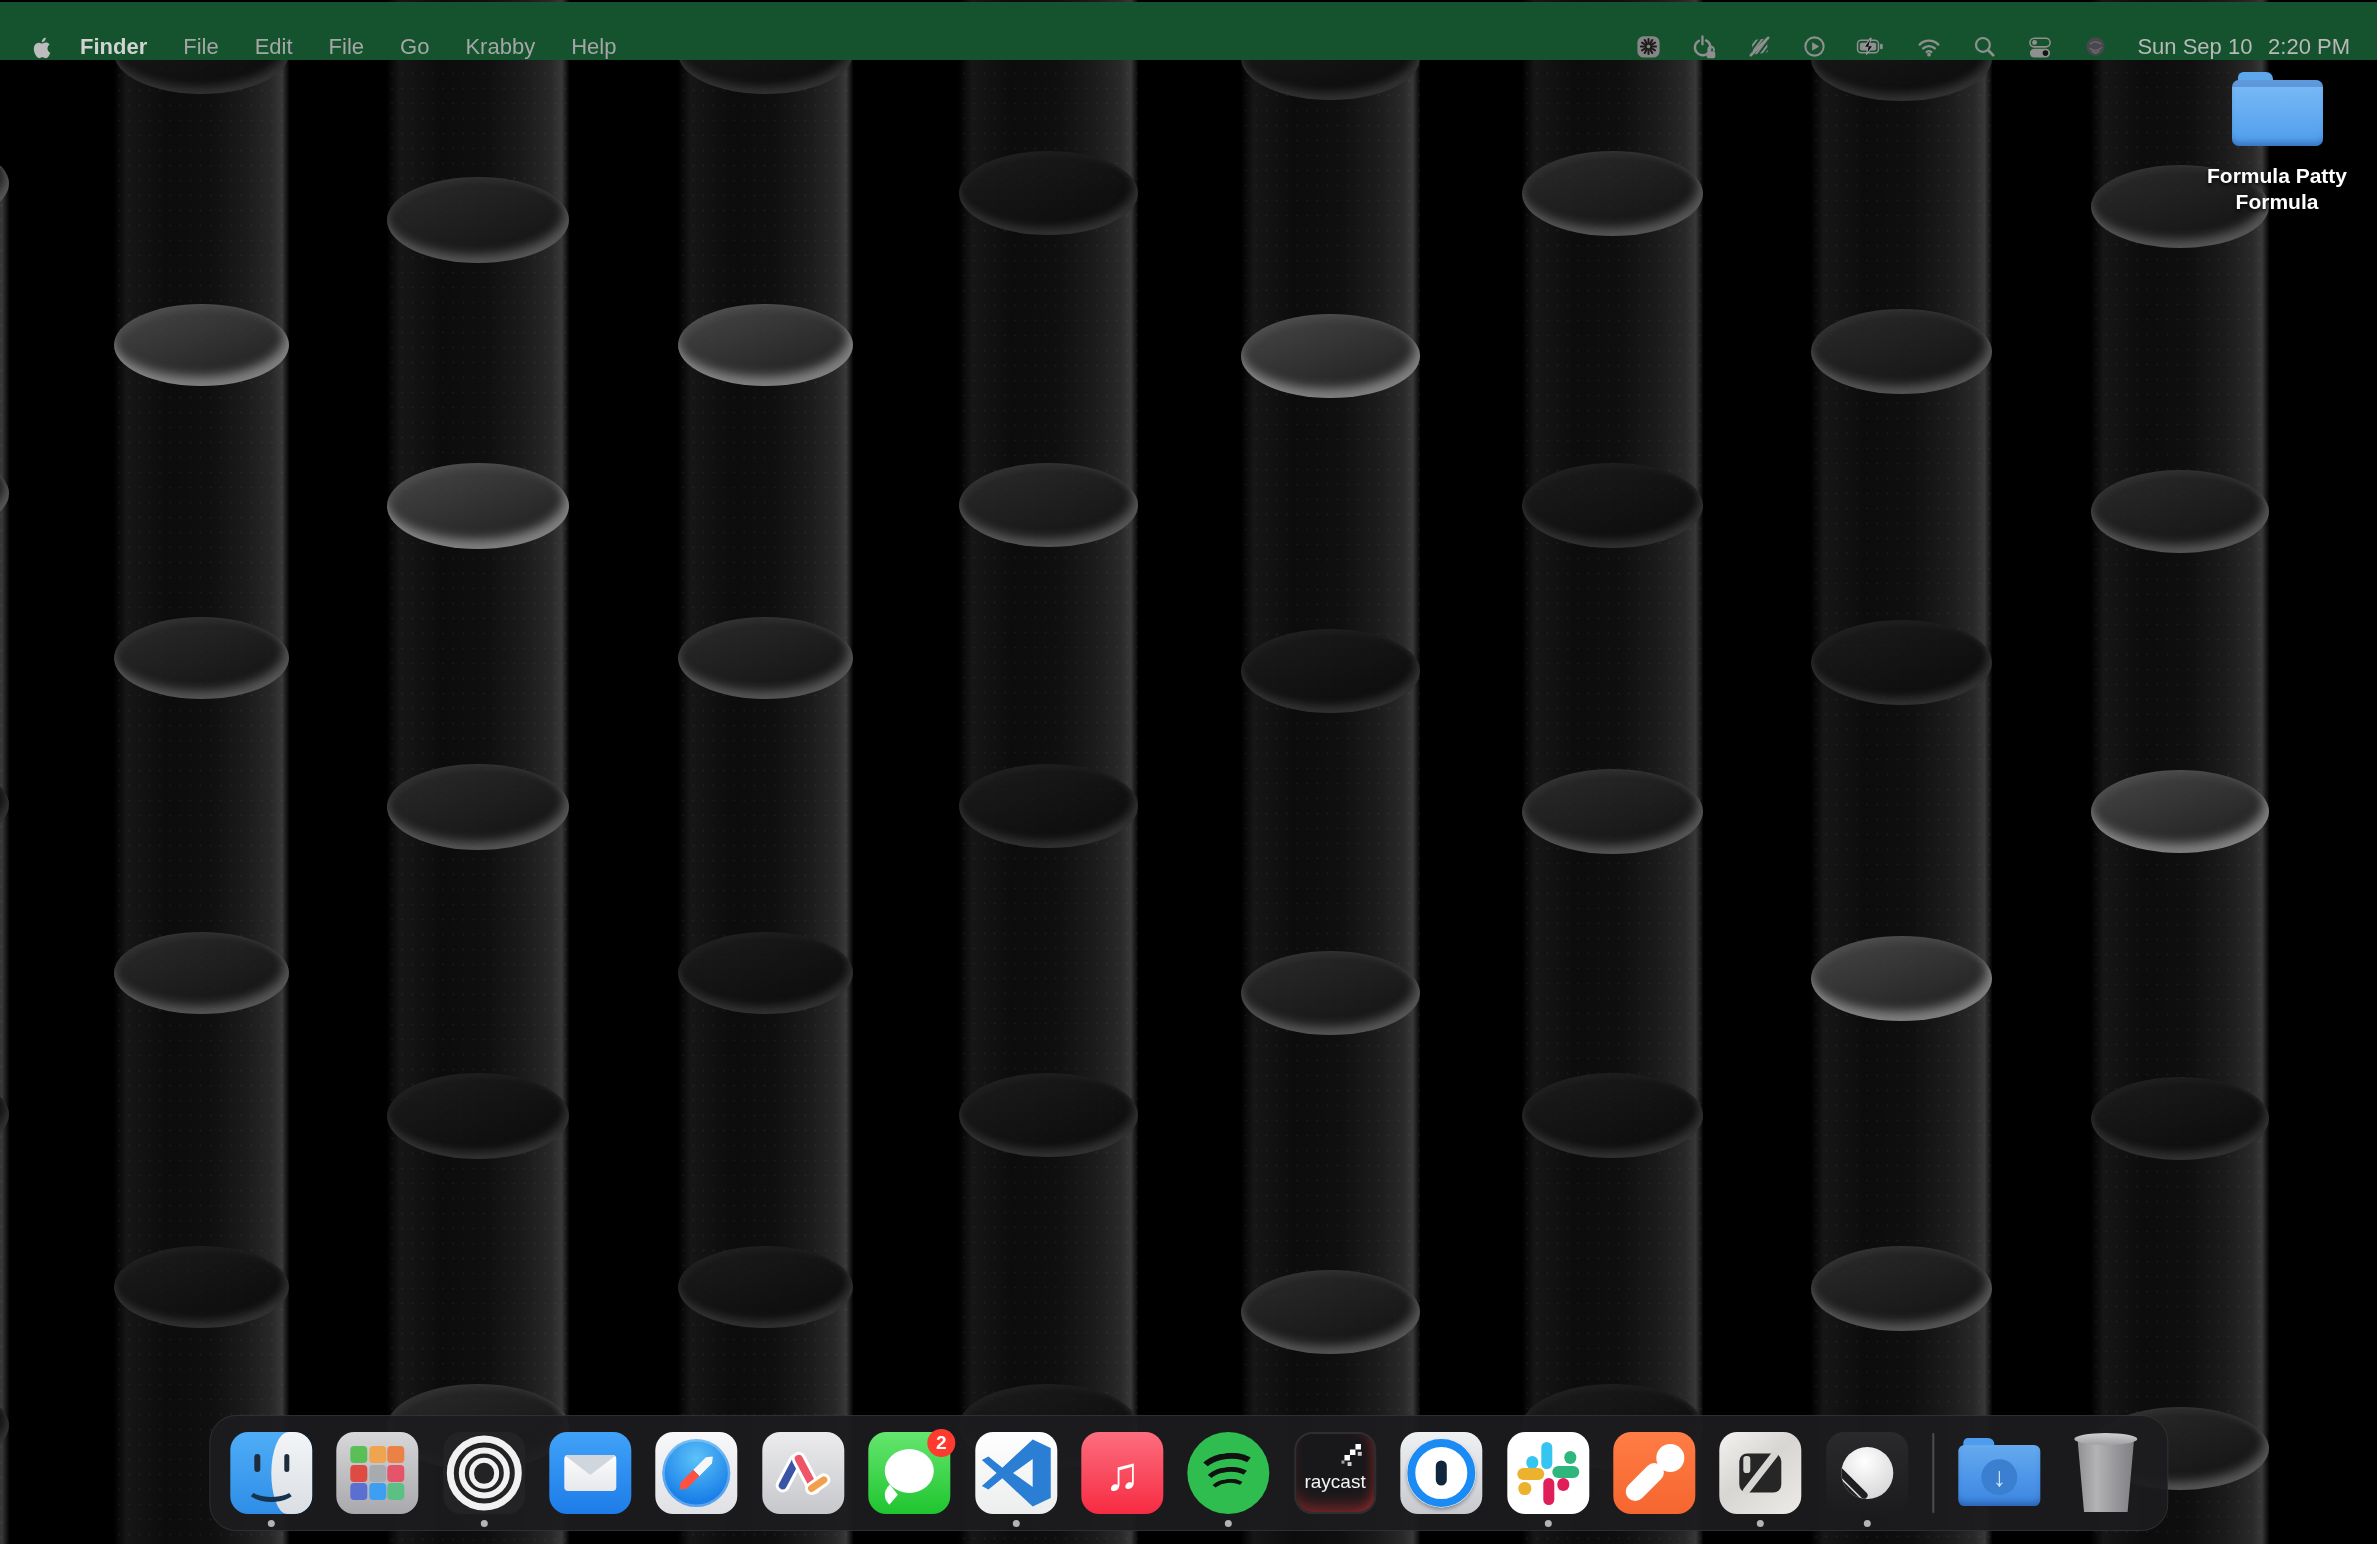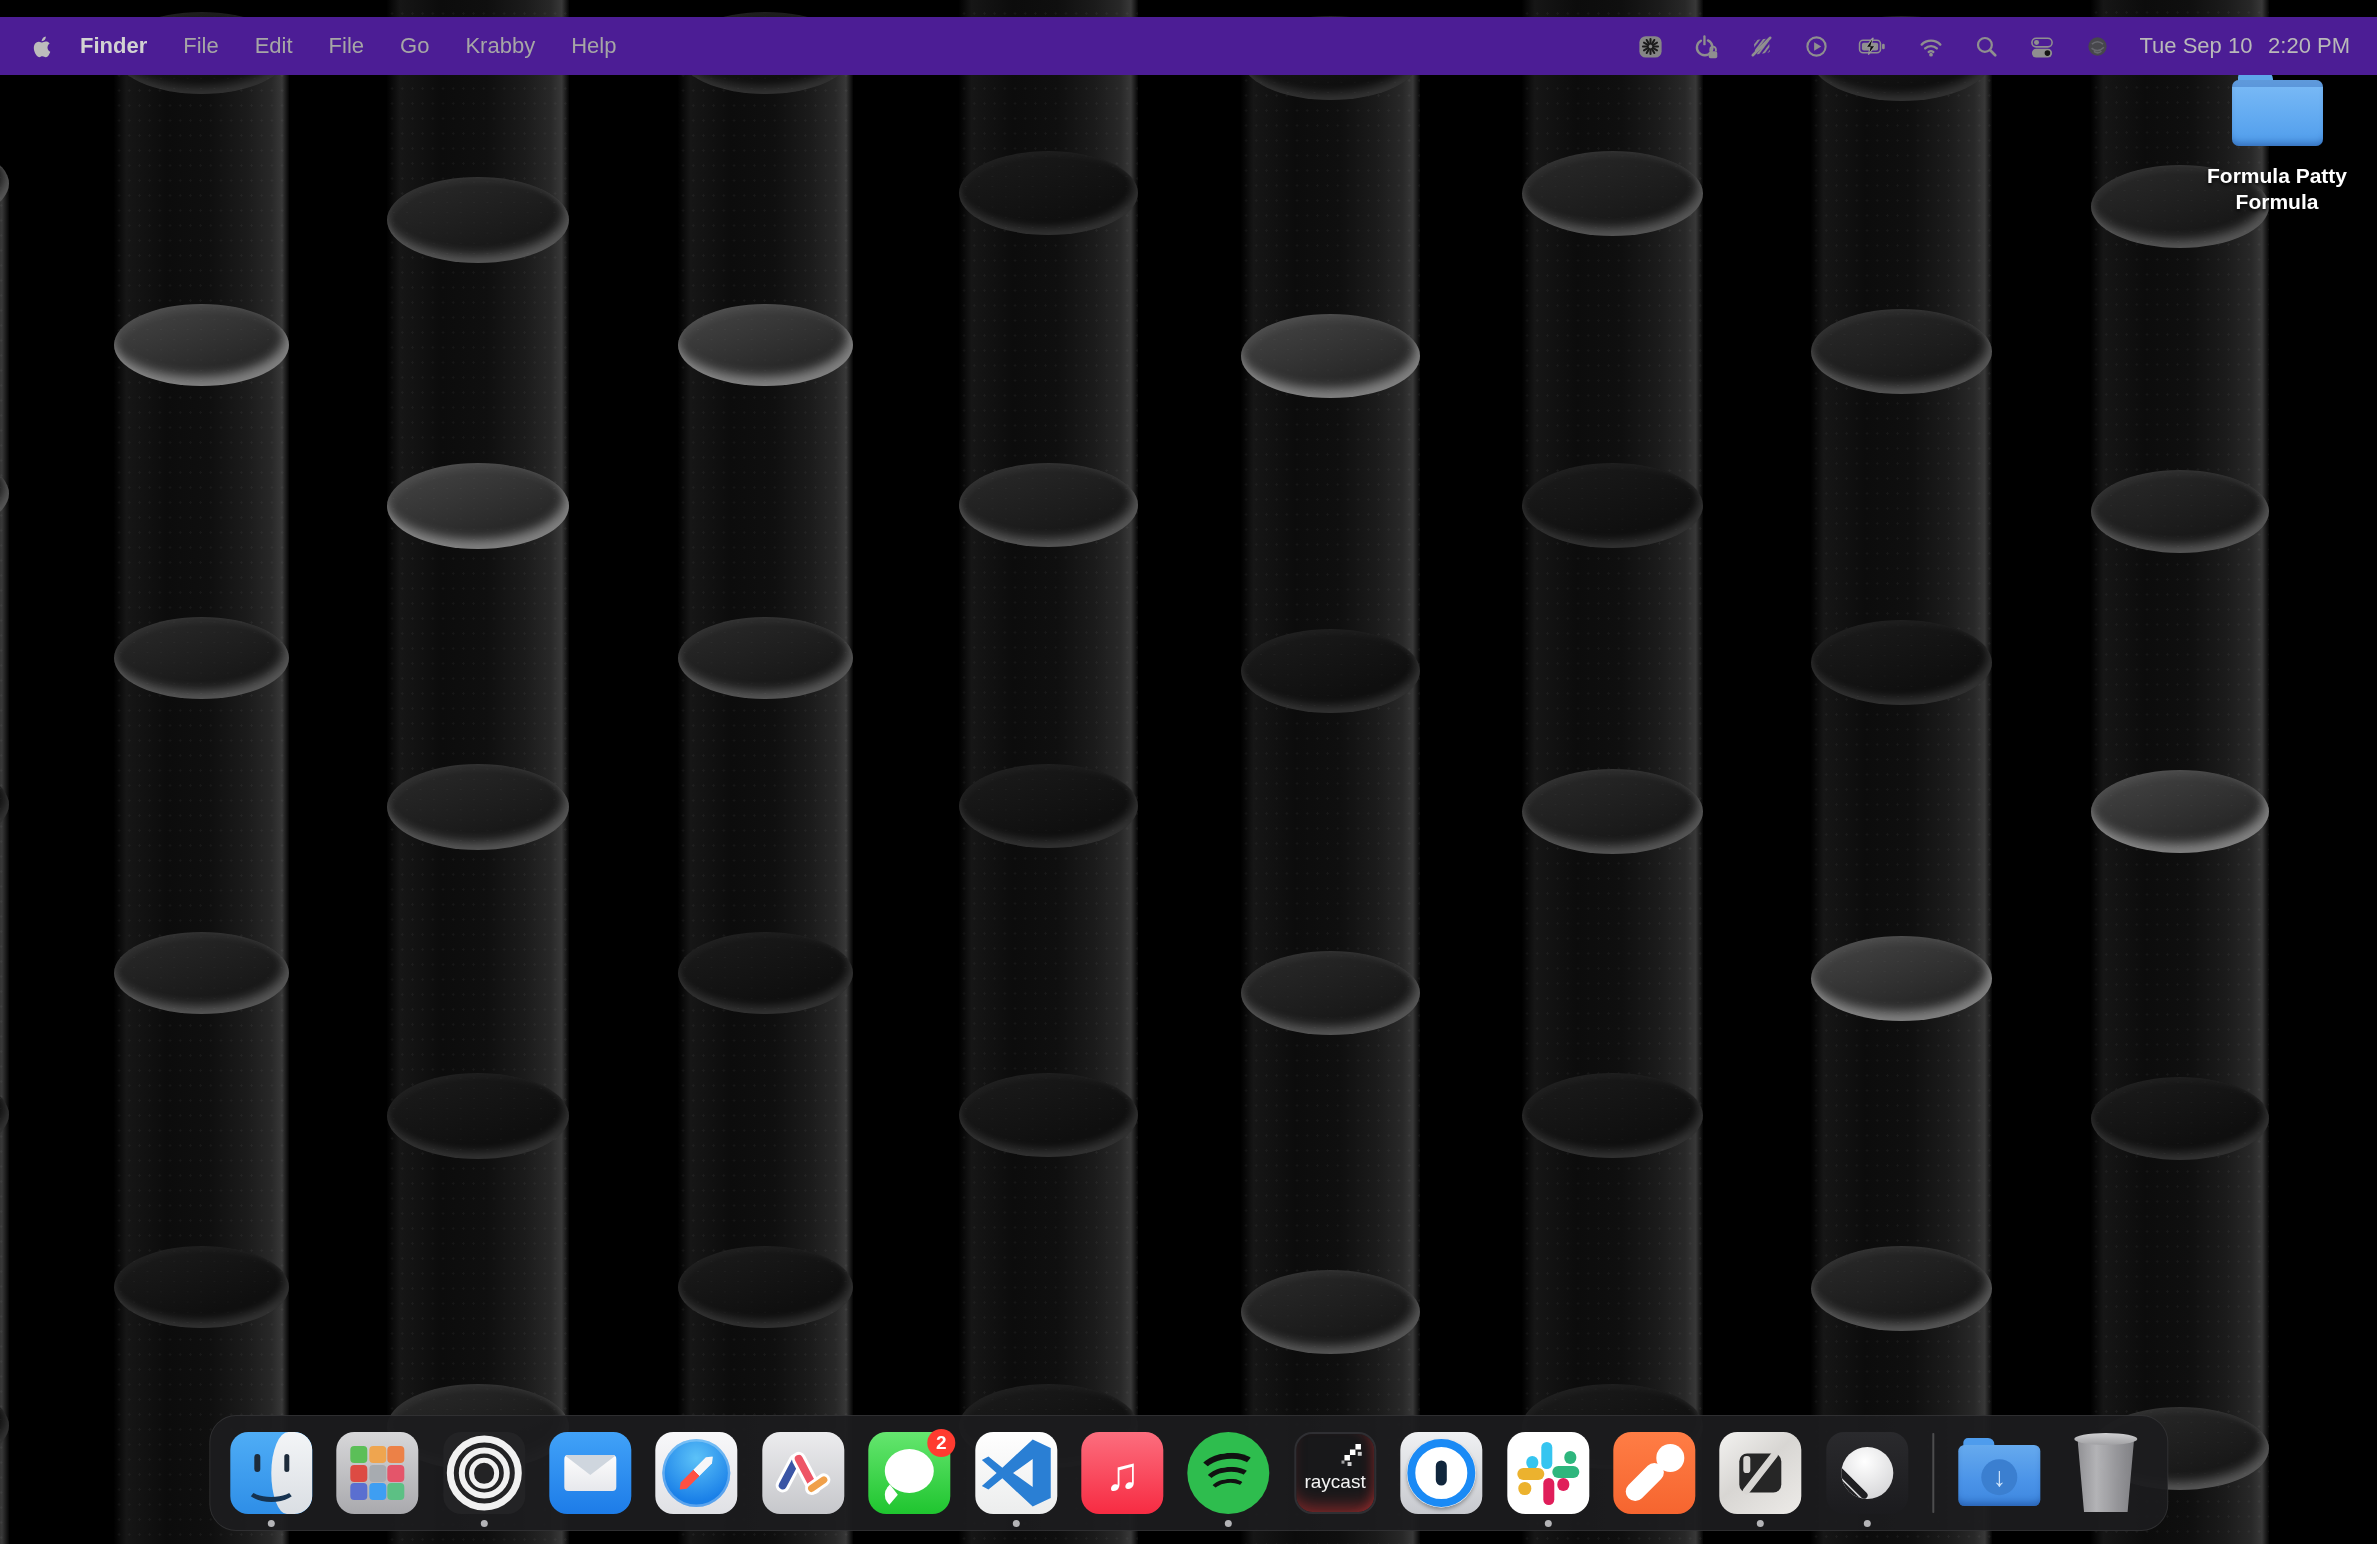--- a/index.html
+++ b/index.html
@@ -19,22 +19,22 @@
     background-image:radial-gradient(rgba(255,255,255,.09) 0.9px,transparent 1.1px);
     background-size:13.4px 10.2px;}
   .b-dim{background:linear-gradient(160deg,#1c1c1c,#0f0f0f 70%);
     box-shadow:inset -3.9px -7px 9.4px rgba(255,255,255,.15), inset 3.1px 4.7px 7.9px rgba(255,255,255,.03);}
   .b-medium{background:linear-gradient(160deg,#2b2b2b,#181818 72%);
     box-shadow:inset -4.7px -7.9px 10.2px rgba(255,255,255,.28), inset 3.1px 4.7px 7.9px rgba(255,255,255,.05);}
   .b-bright{background:linear-gradient(160deg,#474747,#262626 75%);
     box-shadow:inset -4.7px -9.4px 11px rgba(255,255,255,.42), inset 3.1px 4.7px 9.4px rgba(255,255,255,.08);}
 
   
-  #menubar{position:absolute;top:17px;left:0;right:0;height:58px;background:#4c1d95;z-index:30;
-    display:flex;justify-content:space-between;align-items:center;color:#aeaeae;}
+  #menubar{position:absolute;top:2px;left:0;right:0;height:58px;background:#14532d;z-index:30;
+    display:flex;justify-content:space-between;align-items:flex-end;color:#aeaeae;}
   #menu-apps{display:flex;align-items:center;}
   #apple-logo{margin:0 11px 0 30px;display:flex;align-items:center;}
   .menu-item{font-size:22px;padding:0 18px;color:#a6a6a6;}
   .menu-item.active{font-weight:bold;color:#d2d2d2;}
   #menu-status{display:flex;align-items:center;gap:28px;margin-right:27px;}
   .status-icon{display:flex;align-items:center;}
   #clock{font-size:22px;color:#b9b9b9;display:flex;gap:15.7px;white-space:nowrap;}
 
   
   #desktop-folder{position:absolute;left:2206px;top:72px;width:142px;z-index:5;
@@ -374,21 +374,21 @@
           <svg width="27" height="27" viewBox="0 0 34 34">
             <circle cx="17" cy="17" r="11.5" fill="#47474c"></circle>
             <g fill="none" stroke="#67676e" stroke-width="2">
               <path d="M10 14 q7 -6 14 0"></path>
               <path d="M9.5 19 q8 7 15.5 -1"></path>
               <path d="M12.5 23 q5 4 9.5 0"></path>
             </g>
           </svg>
         </span>
         <span id="clock">
-        <span>Tue Sep 10</span>
+        <span>Sun Sep 10</span>
         <span>2:20 PM</span>
       </span>
     </div>
   </header>
 
   <div id="desktop-folder">
     <div class="folder-icon">
       <div class="folder-tab"></div>
       <div class="folder-body"></div>
     </div>

